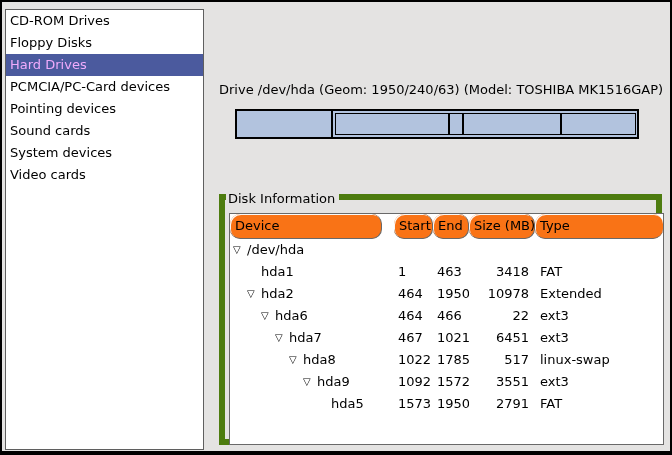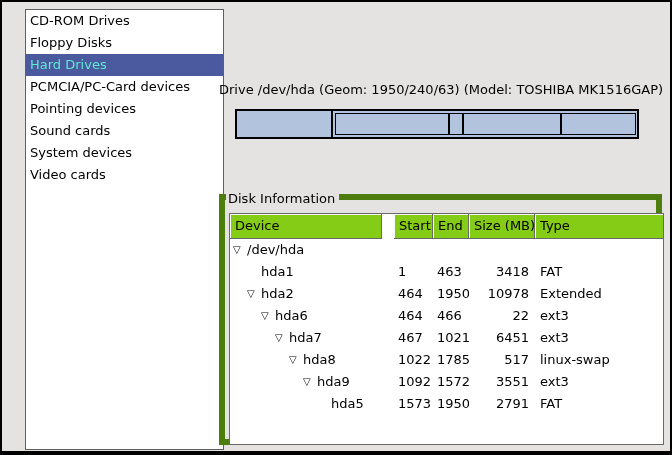--- a/index.html
+++ b/index.html
@@ -15,36 +15,36 @@
     height: 455px;
     background: #e4e3e2;
     border: 2px solid #000000;
     border-bottom-width: 4px;
     overflow: hidden;
   }
 
   
   #sidebar-list {
     position: absolute;
-    left: 23px; top: 7px;
+    left: 3px; top: 7px;
     width: 199px; height: 441px;
     background: #ffffff;
     border: 1px solid #5f5f5f;
     overflow: hidden;
   }
   .sb-item {
     height: 22px;
     line-height: 22px;
     padding-left: 4px;
     white-space: nowrap;
     cursor: default;
   }
   .sb-item.selected {
     background: #4b5a9e;
-    color: #5eead4;
+    color: #f0abfc;
   }
 
   
   #drive-title {
     position: absolute;
     left: 217px; top: 80px;
     width: 443px;
     text-align: left;
     white-space: nowrap;
   }
@@ -95,29 +95,30 @@
   #disk-table {
     position: absolute;
     left: 4px; top: 13px;
     width: 435px; height: 232px;
     background: #ffffff;
     border: 1px solid #696969;
     overflow: hidden;
   }
   .thead { display: flex; height: 25px; }
   .th {
-    background: #84cc16;
+    background: #f97316;
     border-right: 1px solid #696969;
     border-bottom: 1px solid #696969;
     box-shadow: inset 1px 1px 0 #f8f8f8;
     line-height: 23px;
     padding-left: 5px;
     white-space: nowrap;
     overflow: hidden;
     cursor: default;
+    border-radius: 10px;
   }
   .col-device { width: 152px; }
   .col-start  { width: 39px; margin-left: 12px; }
   .col-end    { width: 36px; }
   .col-size   { width: 66px; }
   .col-type   { flex: 1; border-right: none; }
 
   .trow { display: flex; height: 22px; line-height: 22px; }
   .td { white-space: nowrap; overflow: hidden; }
   .td.col-start, .td.col-end { padding-left: 4px; }

